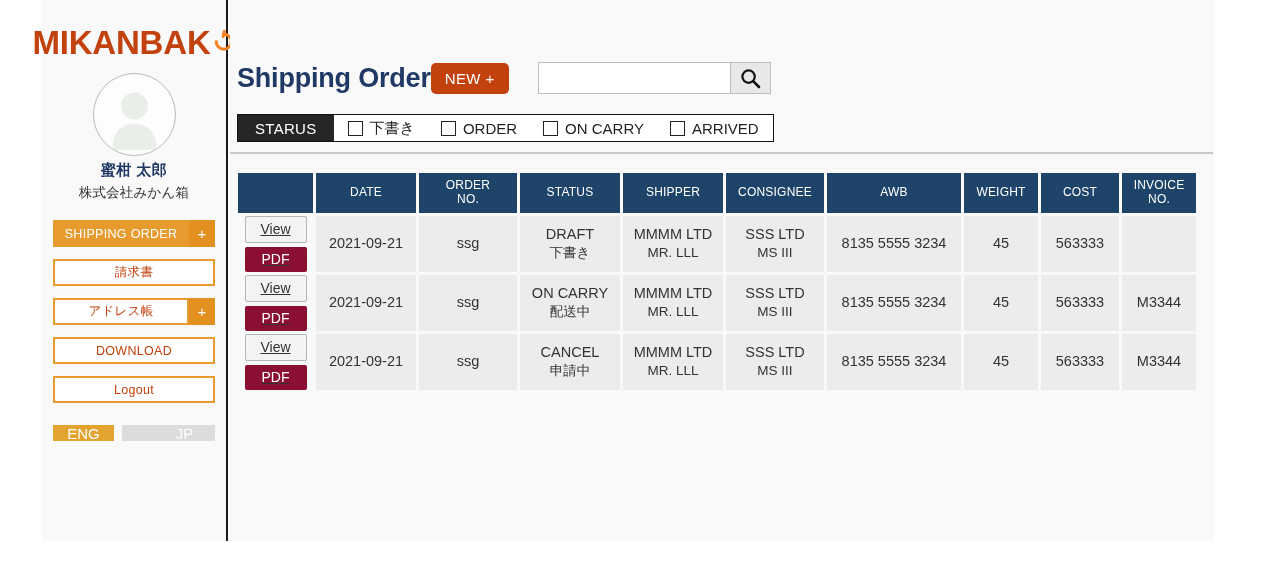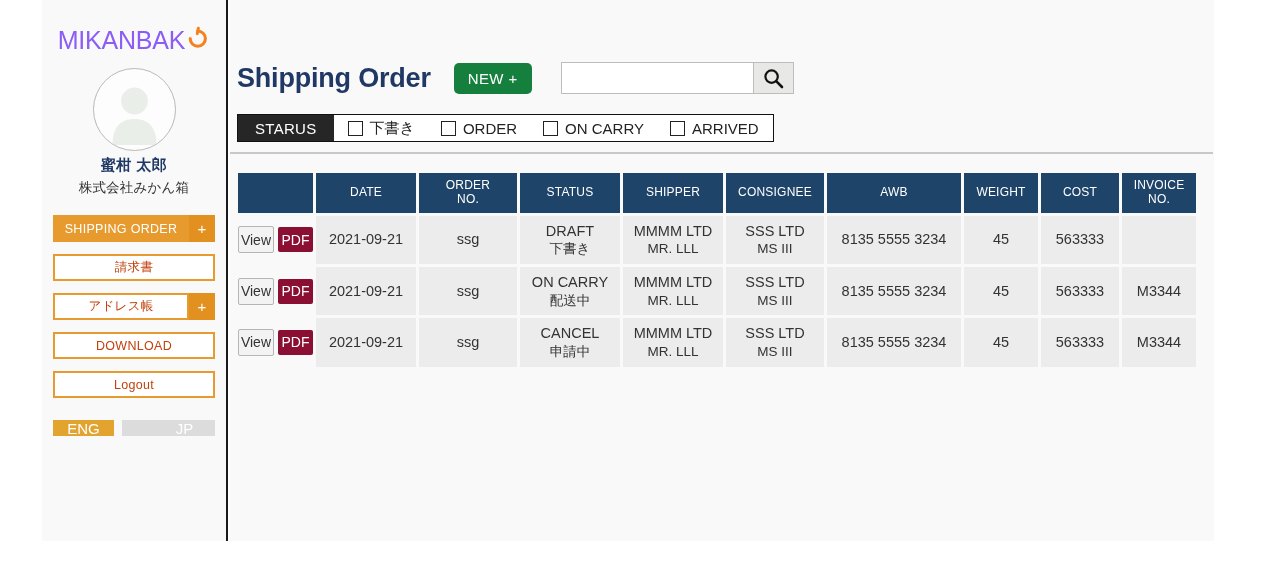--- a/index.html
+++ b/index.html
@@ -35,23 +35,23 @@
     align-items: center;
   }
   .brand {
     margin-top: 26px;
     display: flex;
     align-items: center;
     justify-content: center;
     line-height: 1;
   }
   .brand-text {
-    font-size: 25px;
-    font-weight: normal;
-    color: #8b5cf6;
+    font-size: 33px;
+    font-weight: bold;
+    color: #c2410c;
     letter-spacing: -0.2px;
   }
   .brand-icon {
     margin-left: 1px;
     display: inline-block;
   }
 
   .avatar-wrap {
     margin-top: 14px;
   }
@@ -157,22 +157,21 @@
     display: flex;
     align-items: center;
   }
   .page-title {
     font-size: 27px;
     font-weight: bold;
     color: #1F3864;
     letter-spacing: -0.2px;
   }
   .new-btn {
-    margin-left: 23px;
-    background: #15803d;
+    background: #c2410c;
     color: #ffffff;
     font-size: 15px;
     border-radius: 5px;
     padding: 7px 14px;
     cursor: pointer;
     user-select: none;
     letter-spacing: 0.4px;
   }
   .search-wrap {
     margin-left: 29px;
@@ -281,24 +280,25 @@
     line-height: 1.3;
     vertical-align: middle;
   }
   td.c-actions {
     background: transparent;
     padding: 0;
     width: 66px;
   }
   .actions {
     display: flex;
-    flex-direction: row;
+    flex-direction: column;
     gap: 4px;
     align-items: center;
     width: 75px;
+    text-decoration: underline;
   }
   .btn-view {
     width: 60px;
     height: 25px;
     border: 1px solid #b5b5b5;
     background: #f3f3f3;
     color: #333;
     font-size: 14px;
     display: flex;
     align-items: center;

